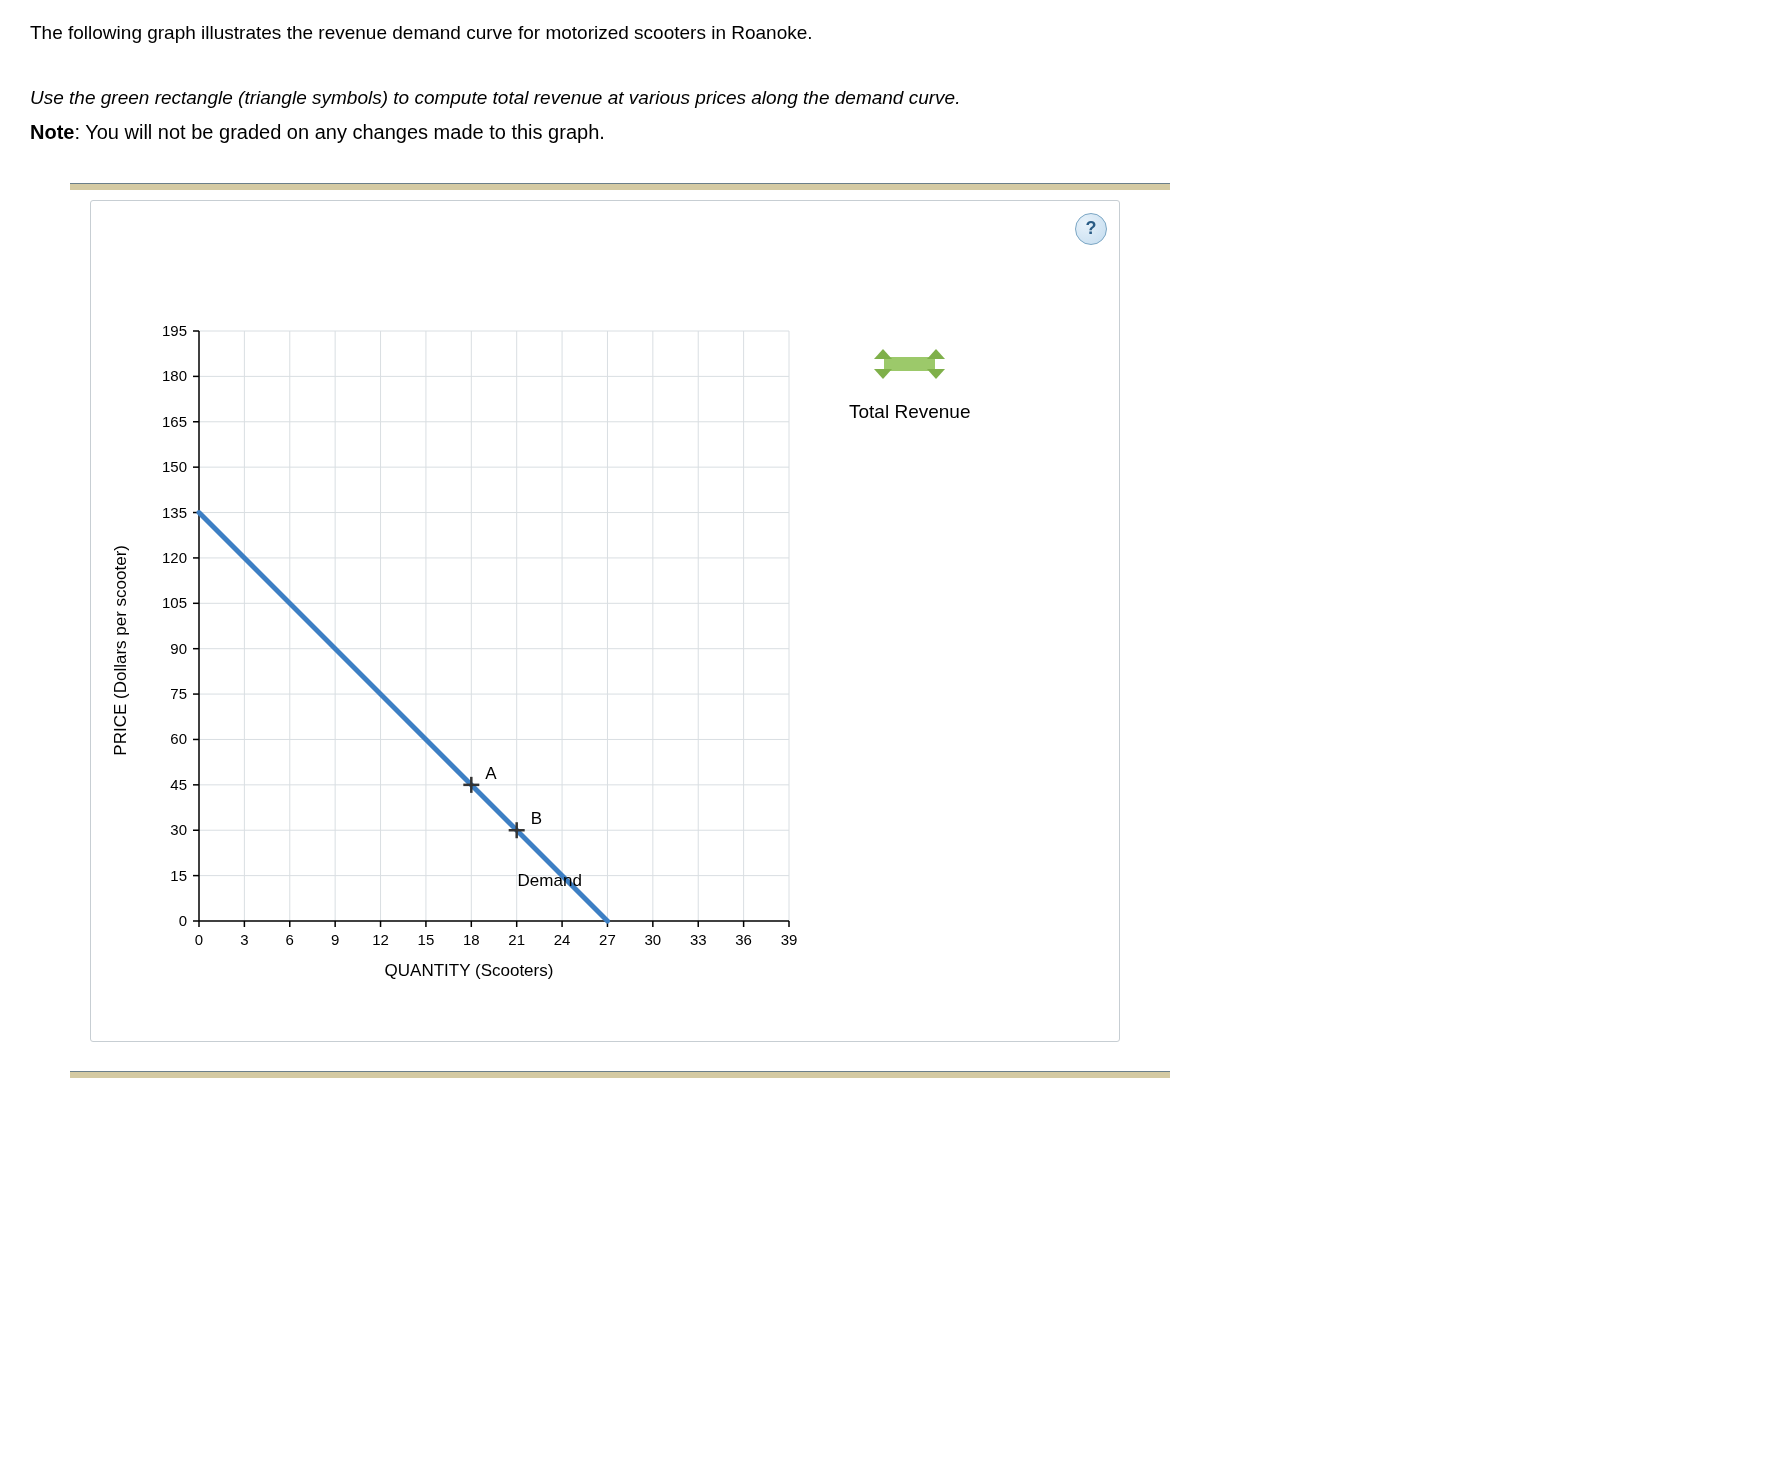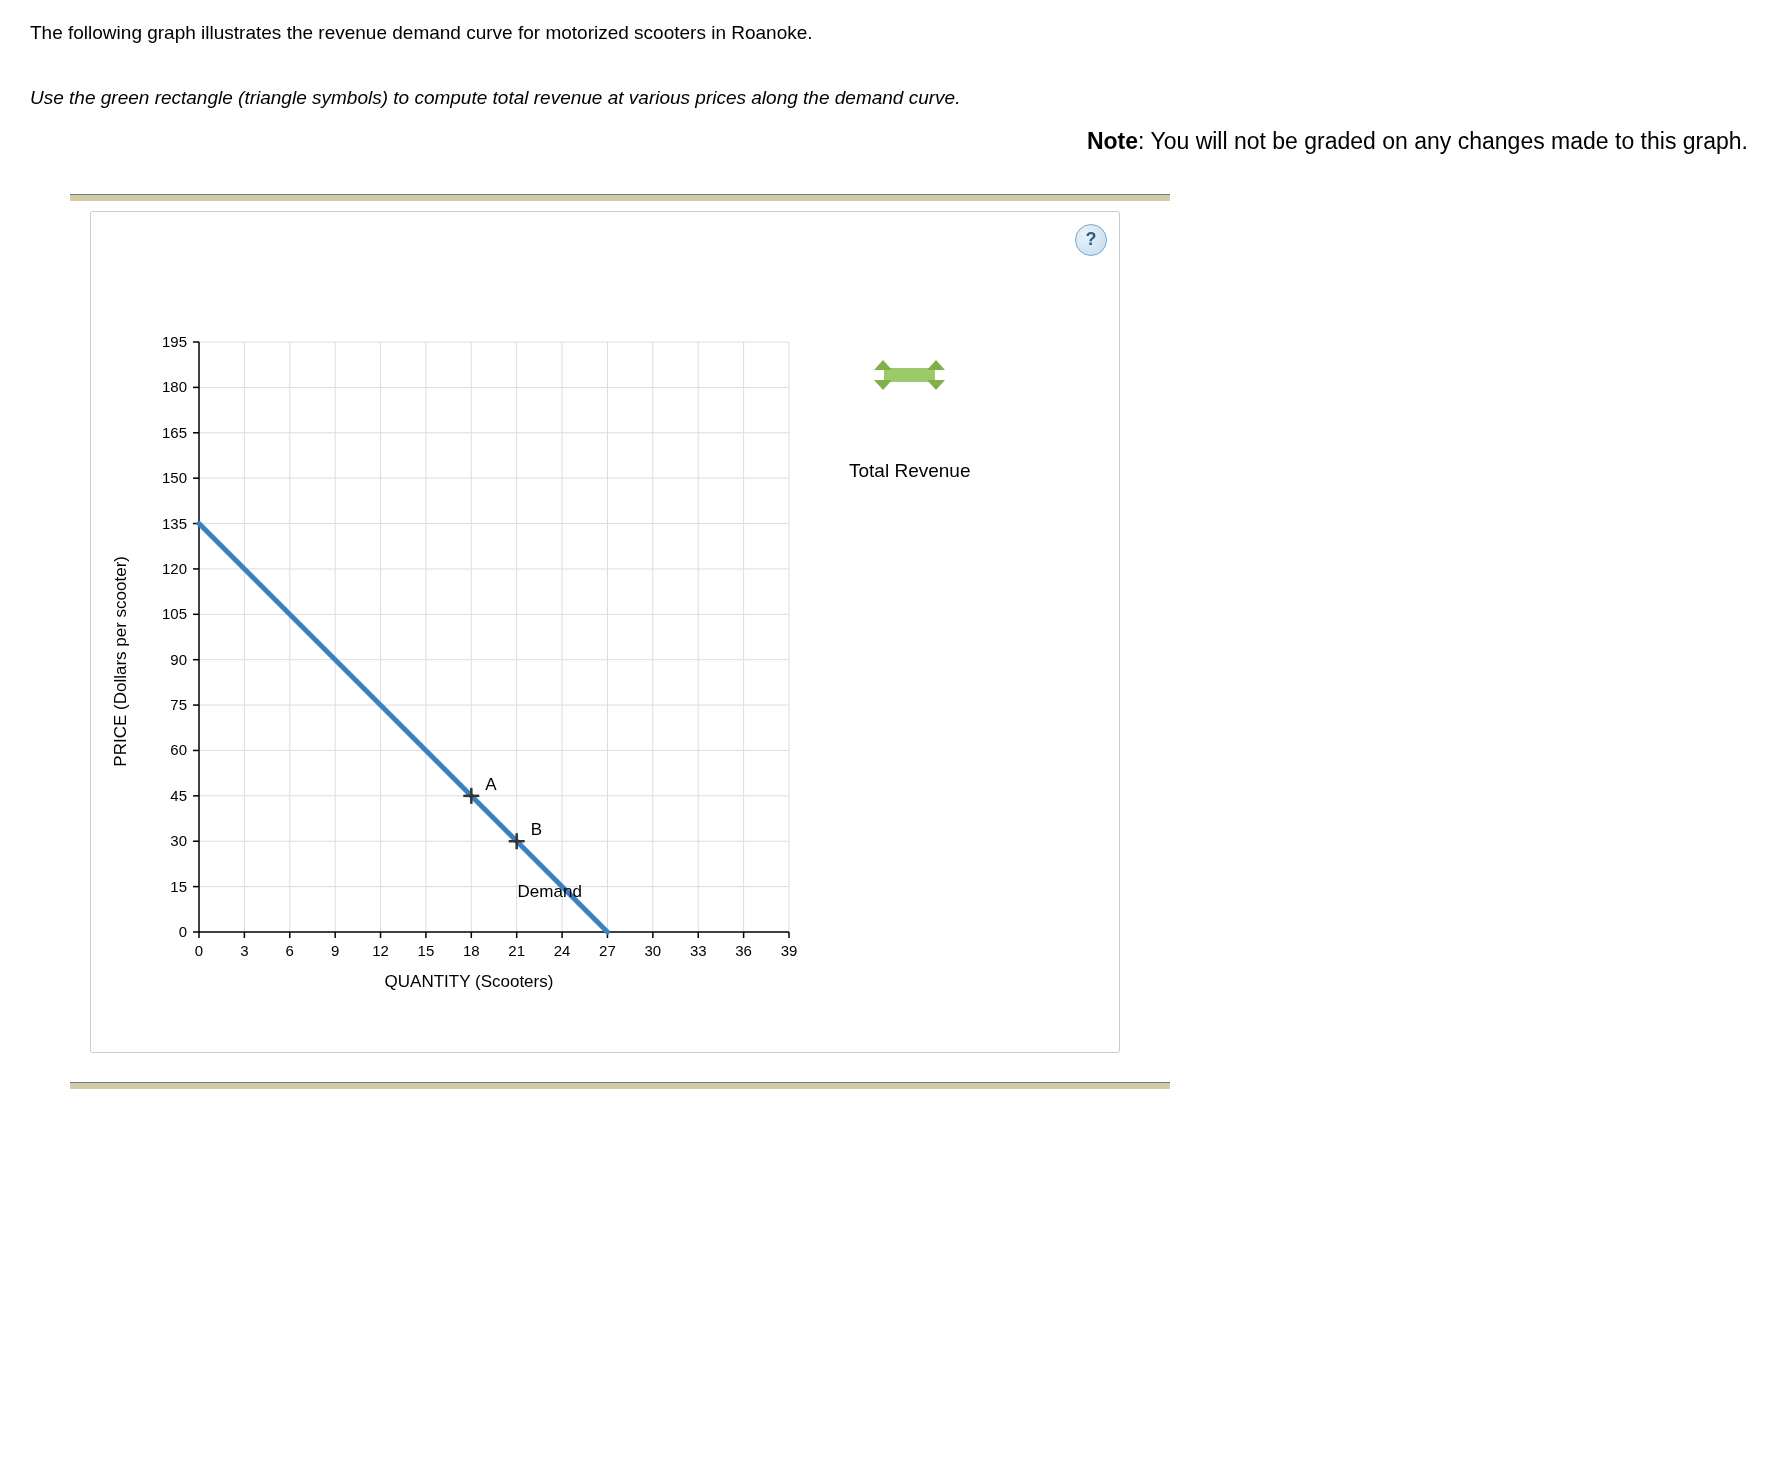--- a/index.html
+++ b/index.html
@@ -13,26 +13,25 @@
     box-sizing: border-box;
   }
   .intro-text {
     font-size: 19px;
     line-height: 1.4;
     margin-bottom: 40px;
   }
   .instruction {
     font-style: italic;
     font-size: 19px;
-    margin-bottom: 19px;
+    margin-bottom: 12px;
   }
   .note {
-    font-size: 23px;
+    font-size: 20px;
     margin-bottom: 40px;
-    text-align: right;
   }
   .note strong { font-weight: bold; }
   .hr-beige {
     height: 6px;
     background: #d4caa3;
     border: none;
     width: 1100px;
     margin: 30px 0 0 40px;
     box-shadow: 0 -1px 0 #6b7f8a;
   }
@@ -87,21 +86,20 @@
   .xlabel {
     font-size: 17px;
     margin-top: 0;
   }
   .legend {
     margin-left: 50px;
     margin-top: 30px;
     display: flex;
     flex-direction: column;
     align-items: center;
-    gap: 48px;
   }
   .legend-icon {
     width: 75px;
     height: 26px;
     position: relative;
     margin-bottom: 24px;
   }
   .legend-icon .rect {
     position: absolute;
     left: 12px;

